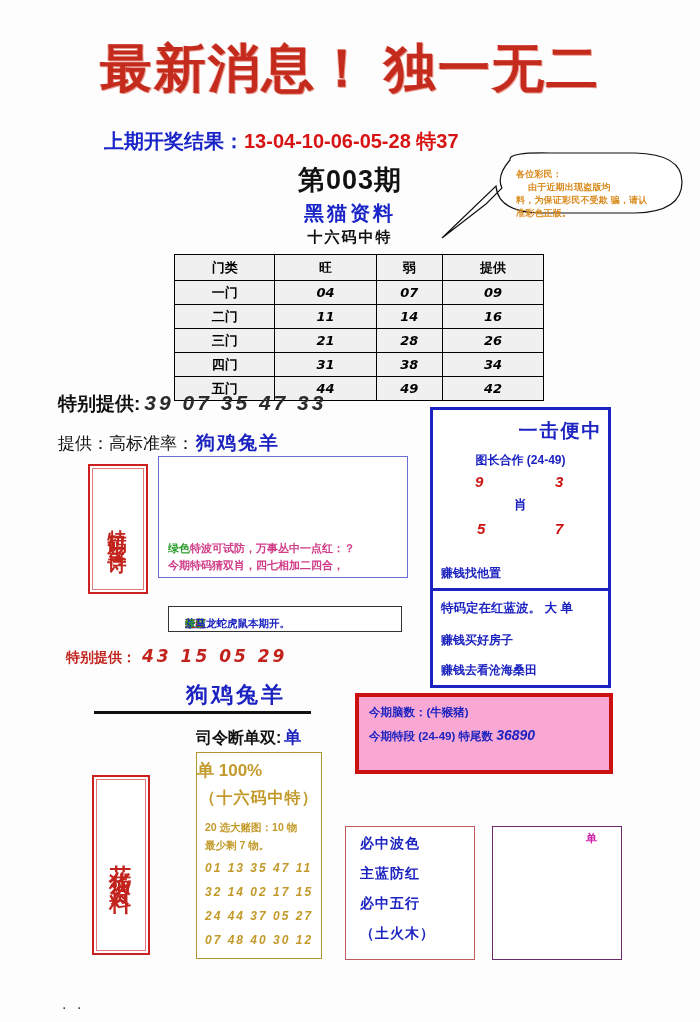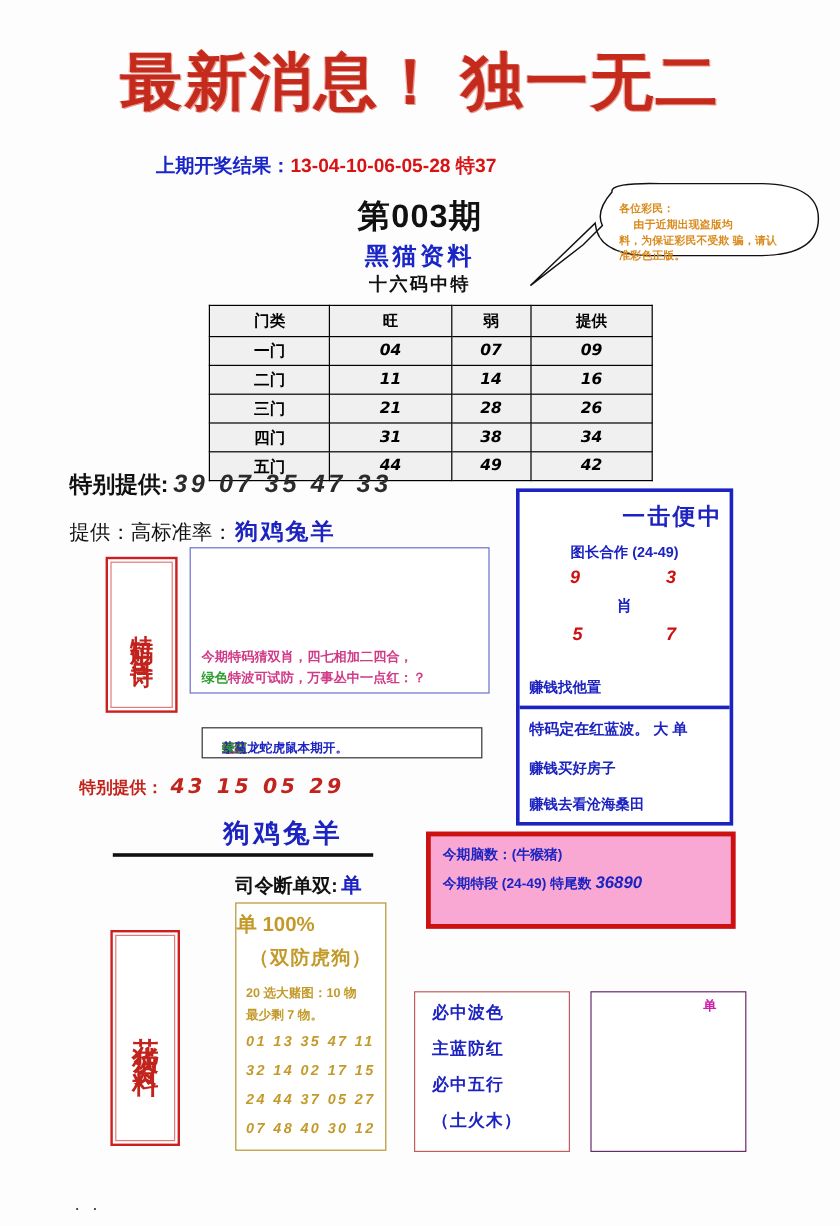--- a/index.html
+++ b/index.html
@@ -22,23 +22,22 @@
     font-size:52px;
     letter-spacing:2px;
     color:#c42b1c;
     text-shadow:1px 1px 0 #e8998f, -1px 0 0 #f2c0ba;
     white-space:nowrap;
   }
   .masthead .part2{ margin-left:14px; }
 
   .lastdraw{
     position:absolute;left:104px;top:128px;
-    font-size:16px;font-weight:bold;color:#1a25c8;
-    white-space:nowrap;
-    margin-left:26px;
+    font-size:20px;font-weight:bold;color:#1a25c8;
+    white-space:nowrap;
   }
   .lastdraw .res{color:#d71313;}
 
   .issue{
     position:absolute;left:0;top:162px;width:700px;text-align:center;
     font-size:27px;font-weight:bold;color:#111;
     letter-spacing:1px;
   }
   .subtitle{
     position:absolute;left:0;top:200px;width:700px;text-align:center;
@@ -344,22 +343,22 @@
   </div>
 
   <div class="vbox" id="poem-title-box">
     <div class="inner">
       <span class="vtext">特码生肖诗</span>
     </div>
   </div>
 
   <div class="poembox"></div>
   <div class="poem-lines">
+    <div><span class="green">绿色</span><span>特波可试防，万事丛中一点红：？</span></div>
     <div>今期特码猜双肖，四七相加二四合，</div>
-    <div><span class="green">绿色</span><span>特波可试防，万事丛中一点红：？</span></div>
   </div>
 
   <div class="bluebox">
     <span>
         <span class="blue2">蓝蓝</span>
         <span class="red2">红红</span>
         <span>杀，</span>
         <span class="grn2">绿双</span>
         <span>，马龙蛇虎鼠本期开。</span>
       </span>
@@ -390,21 +389,21 @@
     <div class="rp-line rp-l1">今期脑数：(牛猴猪)</div>
     <div class="rp-line rp-l2"><span>今期特段 (24-49)  特尾数 </span><span class="bignum">36890</span></div>
   </div>
 
   <div class="siling">
     <span>司令断单双:</span><span class="dan">单</span>
   </div>
 
   <div class="goldbox">
     <div class="gb-l1">单 100%</div>
-    <div class="gb-l2">（双防虎狗）</div>
+    <div class="gb-l2">（十六码中特）</div>
     <div class="gb-l3">20 选大赌图：10 物</div>
     <div class="gb-l4">最少剩 7 物。</div>
     <div class="gb-row gr1">01 13 35 47 11</div>
     <div class="gb-row gr2">32 14 02 17 15</div>
     <div class="gb-row gr3">24 44 37 05 27</div>
     <div class="gb-row gr4">07 48 40 30 12</div>
   </div>
 
   <div class="vbox" id="huamao-box">
     <div class="inner">

